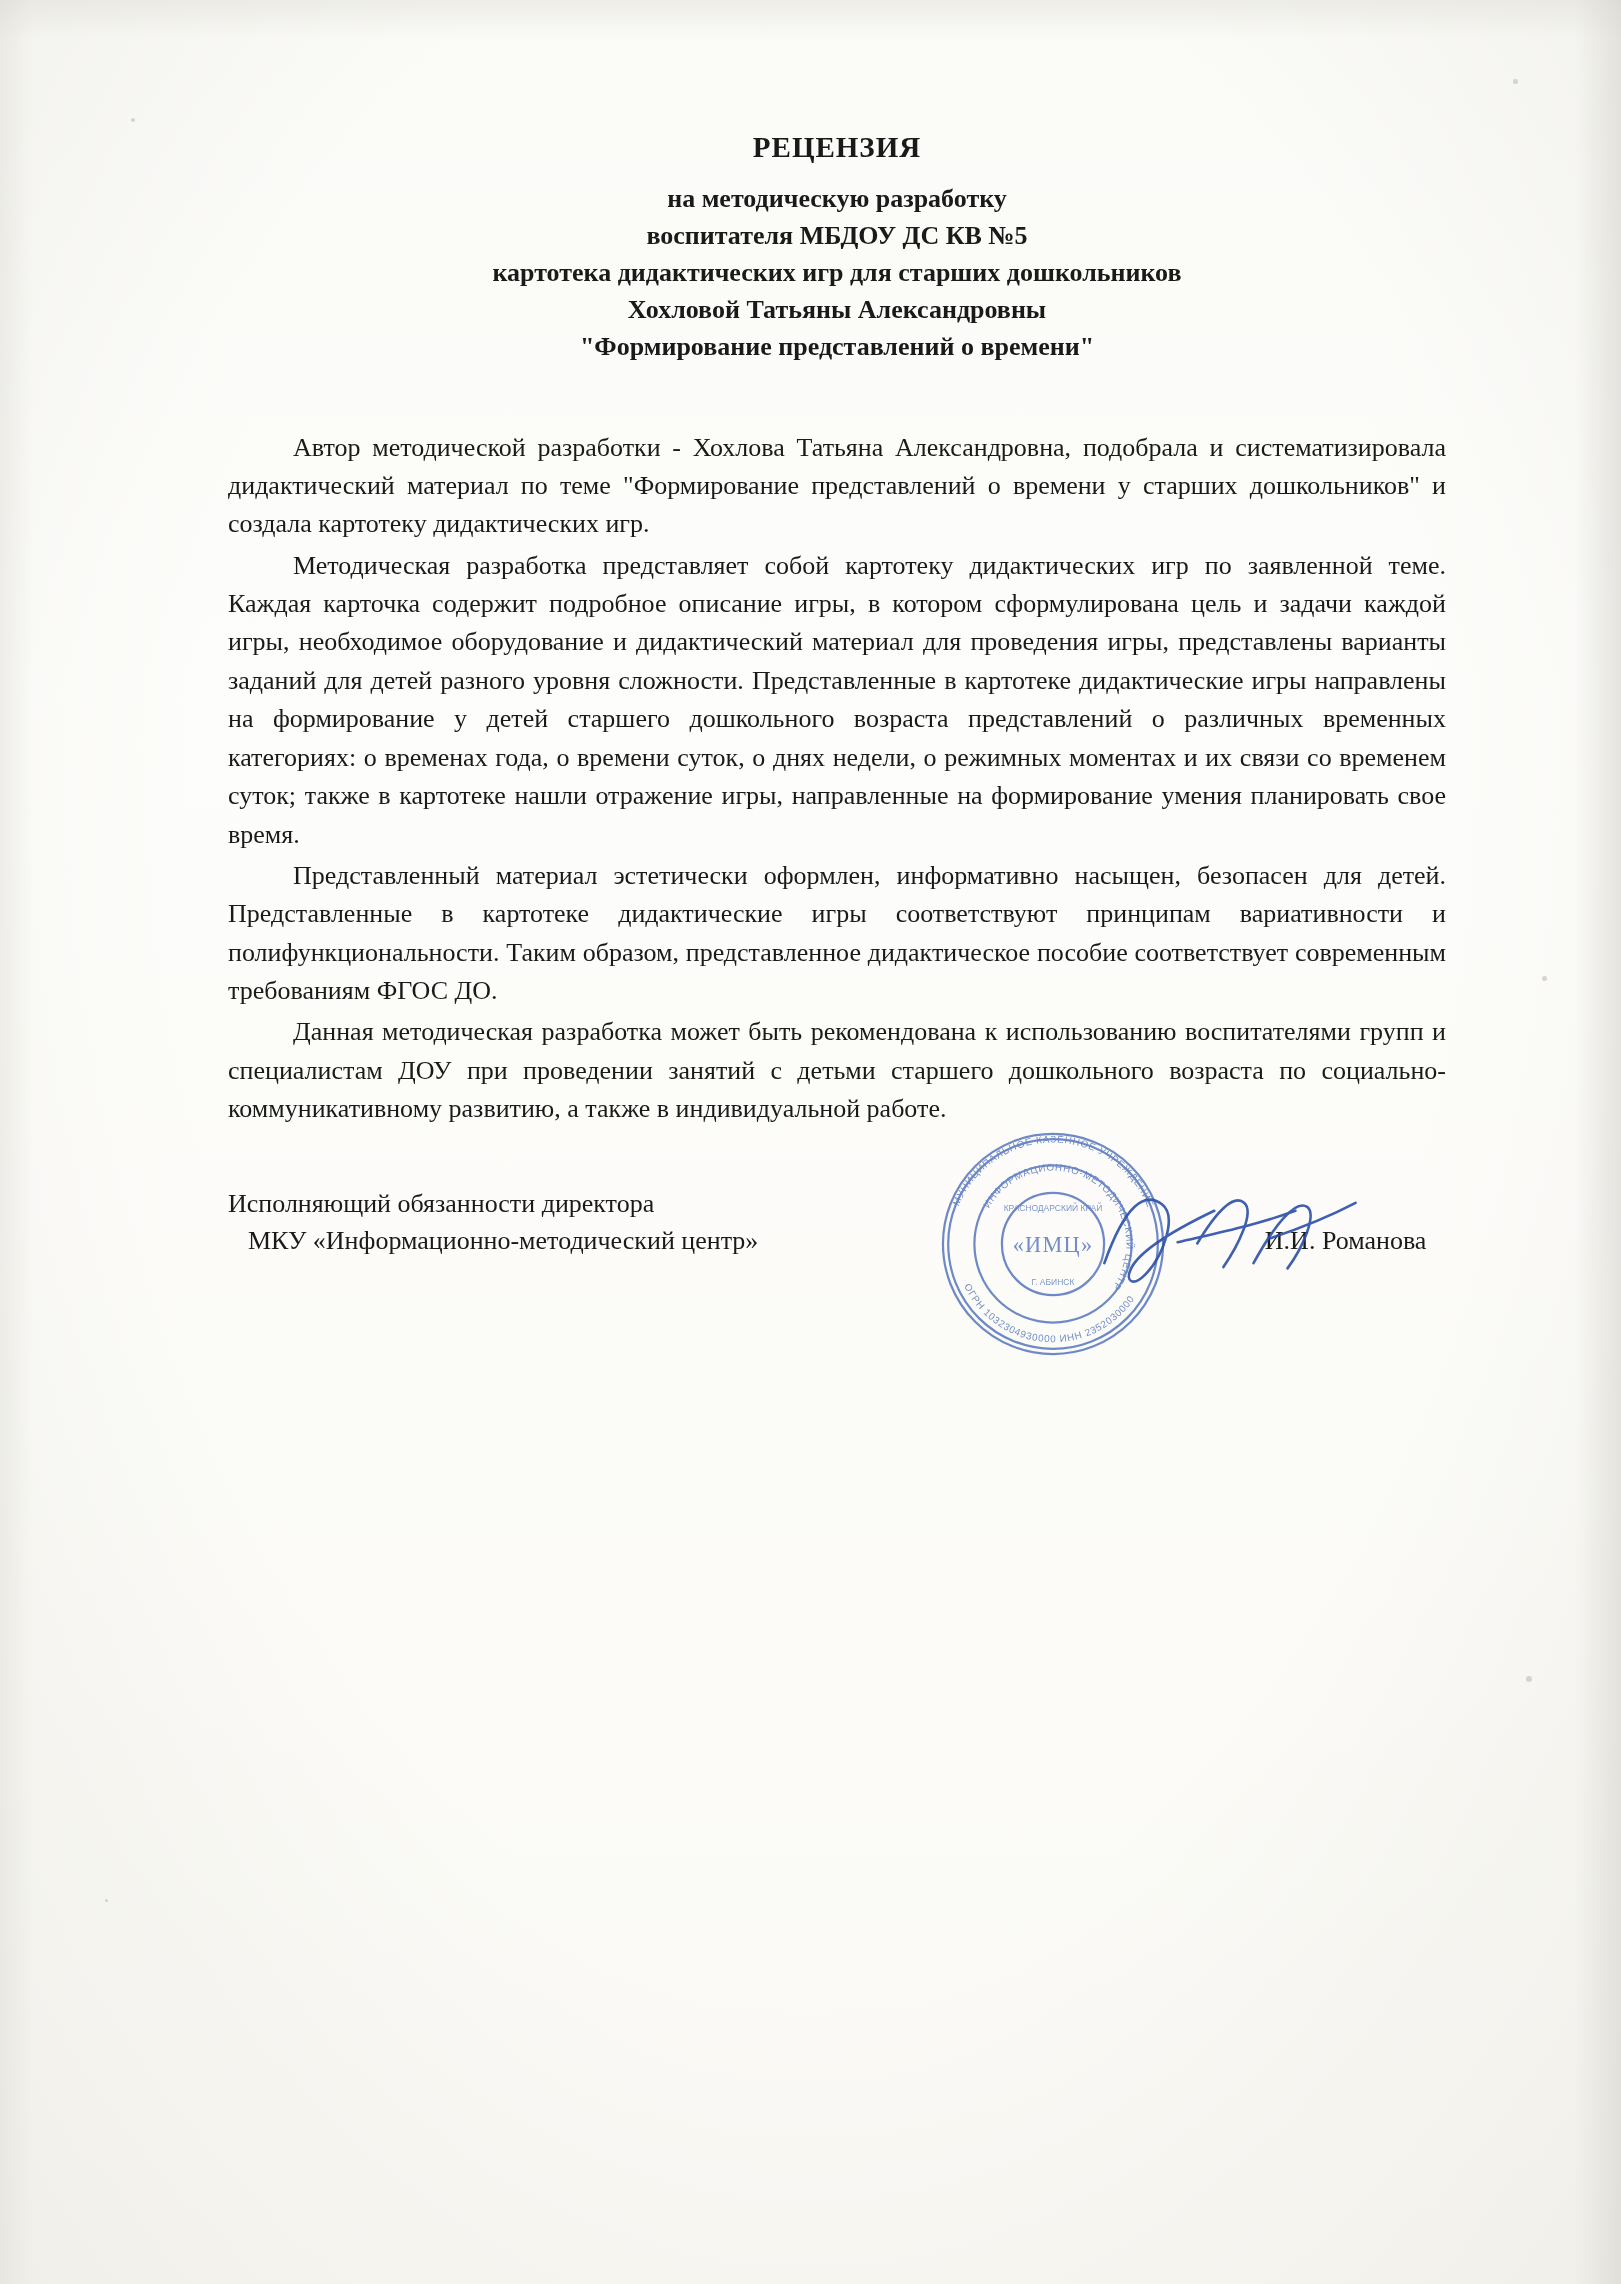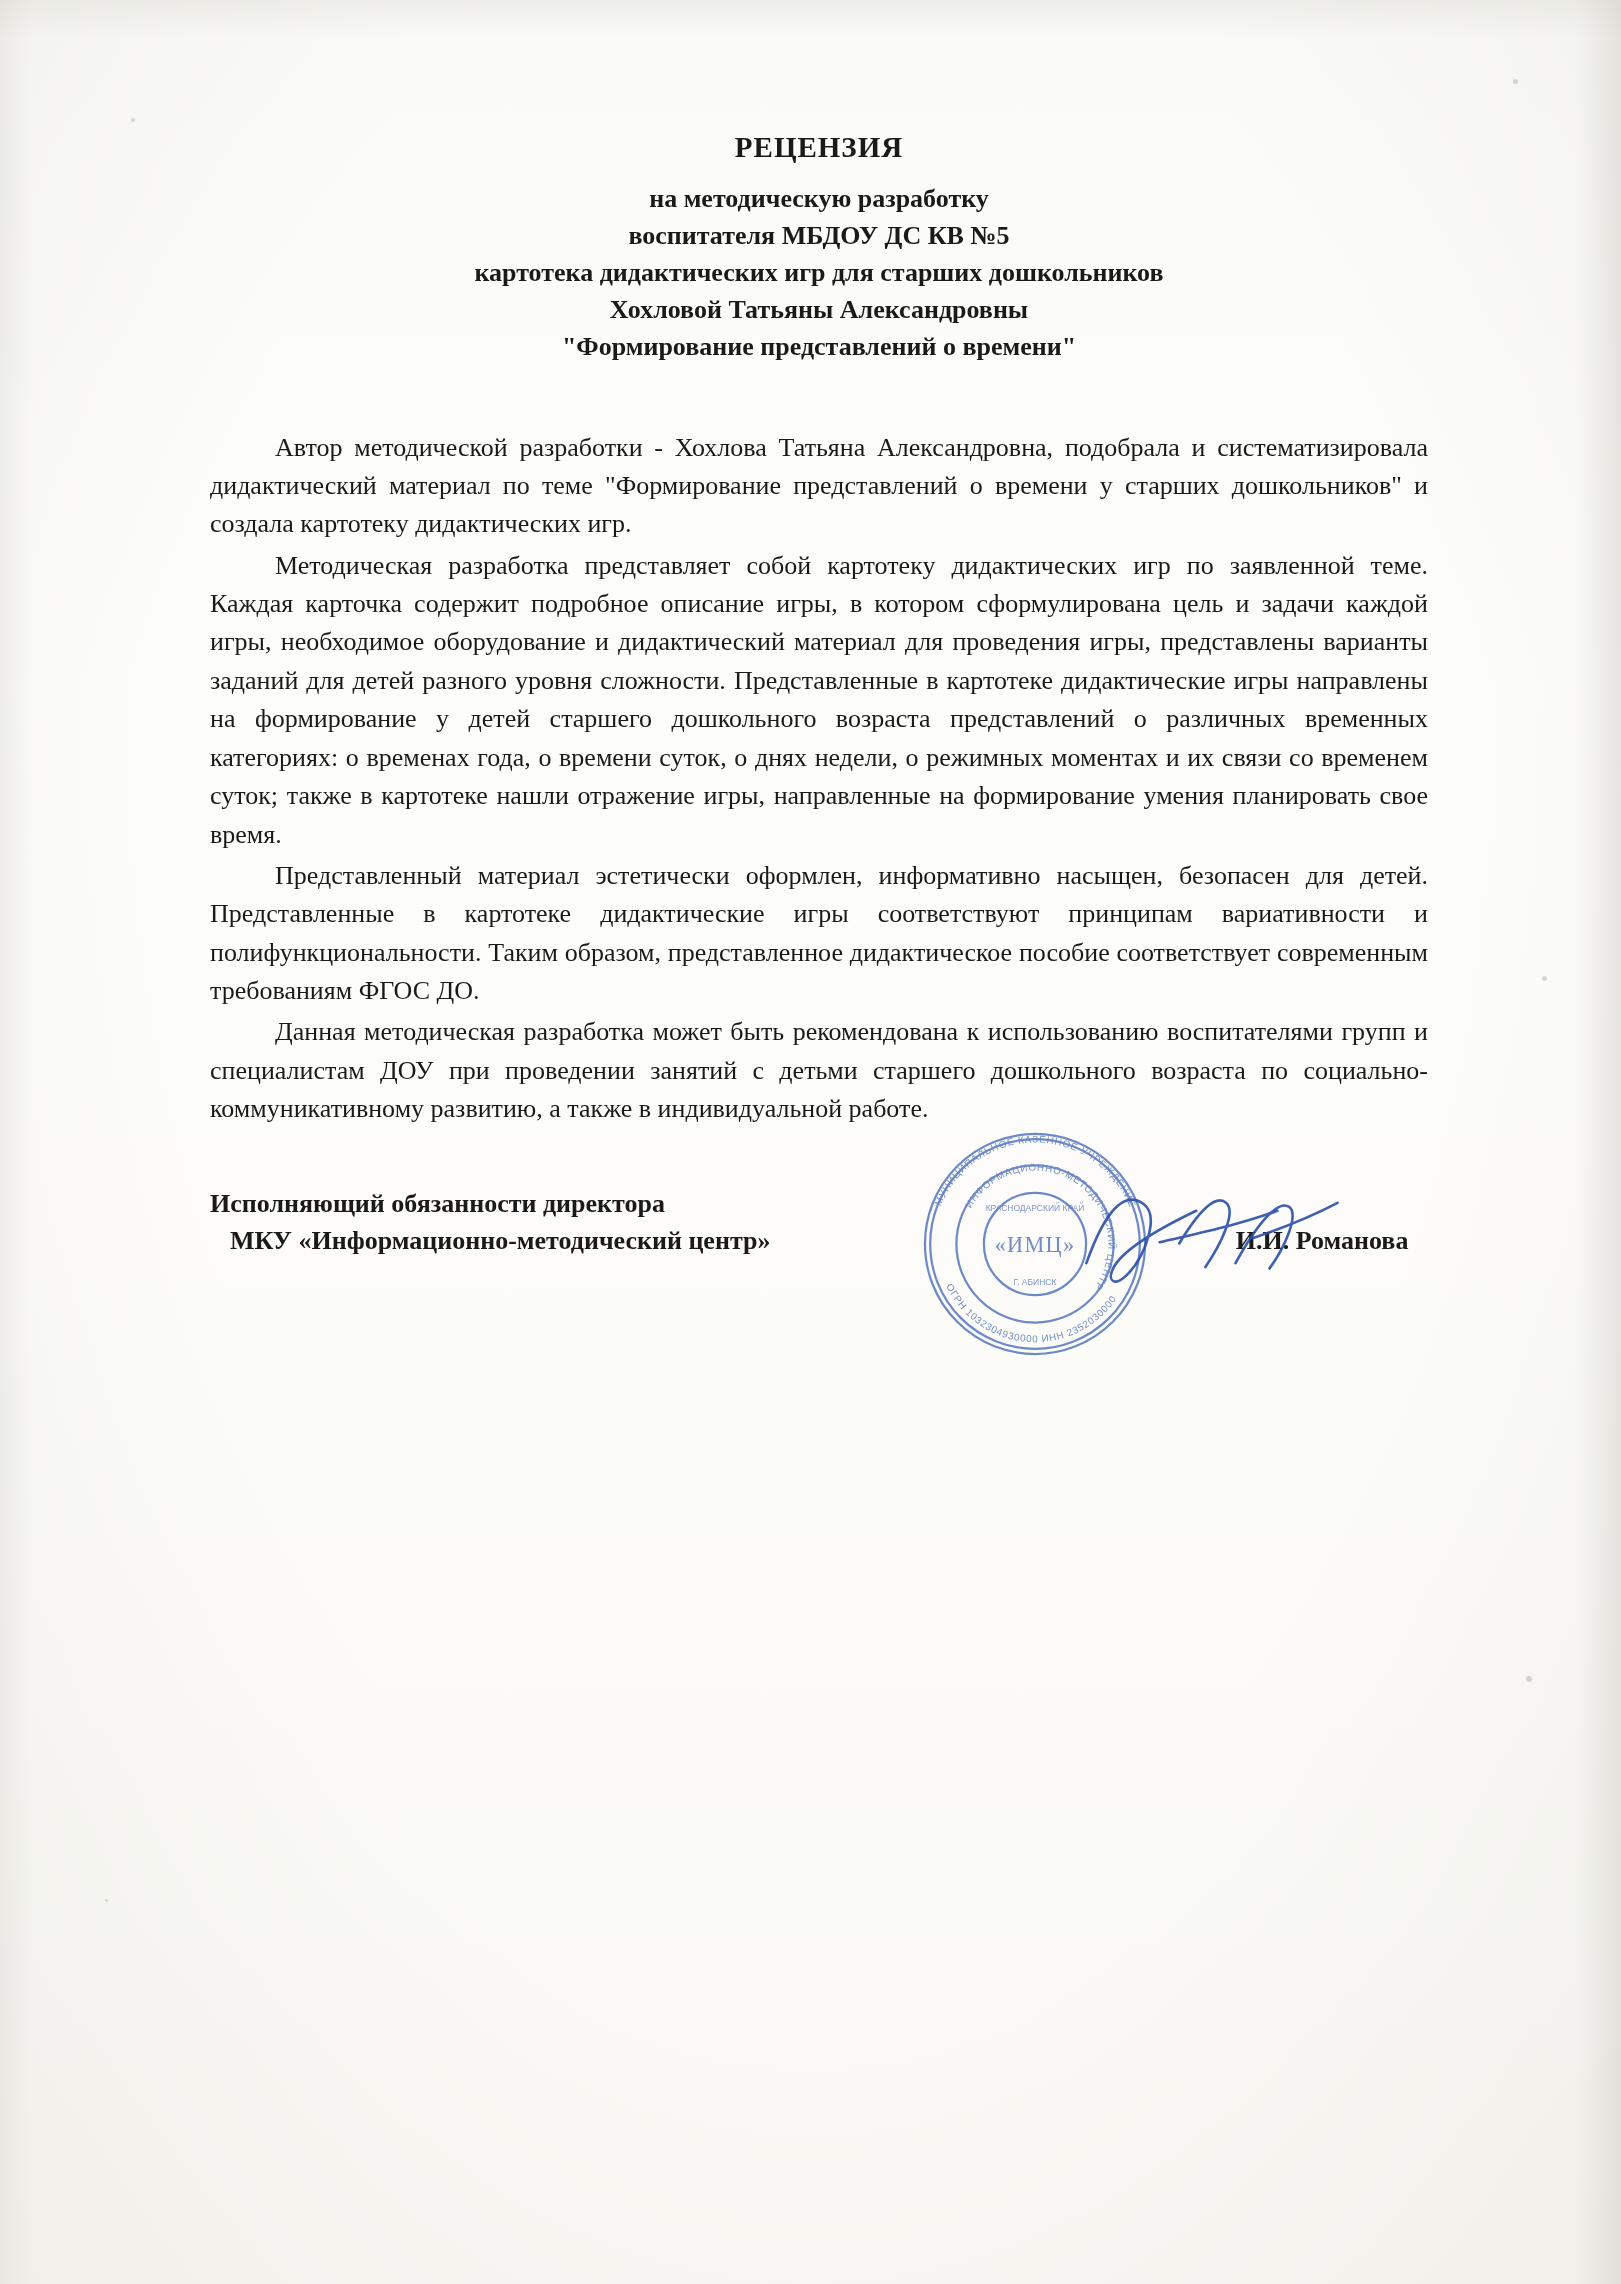--- a/index.html
+++ b/index.html
@@ -43,21 +43,21 @@
   }
   .edge-shade-top {
     position: absolute;
     top: 0; left: 0; height: 39px; width: 100%;
     background: linear-gradient(180deg, rgba(210,208,200,0.30) 0%, rgba(255,255,255,0) 100%);
     pointer-events: none;
   }
 
   .content {
     position: absolute;
-    left: 210px;
+    left: 228px;
     top: 131px;
     width: 1218px;
   }
 
   .doc-title {
     text-align: center;
     font-weight: bold;
     font-size: 29px;
     letter-spacing: 1px;
     margin-bottom: 17px;
@@ -87,21 +87,20 @@
 
   .signature {
     margin-top: 56px;
     font-size: 26px;
     line-height: 1.45;
     position: relative;
   }
   .sig-rows {
     position: relative;
     z-index: 2;
-    font-weight: bold;
   }
   .sig-line-1 { display: block; }
   .sig-line-2 {
     display: flex;
     align-items: flex-end;
     justify-content: space-between;
   }
   .sig-left { white-space: nowrap; margin-left: 20px; }
   .sig-name {
     white-space: nowrap;

